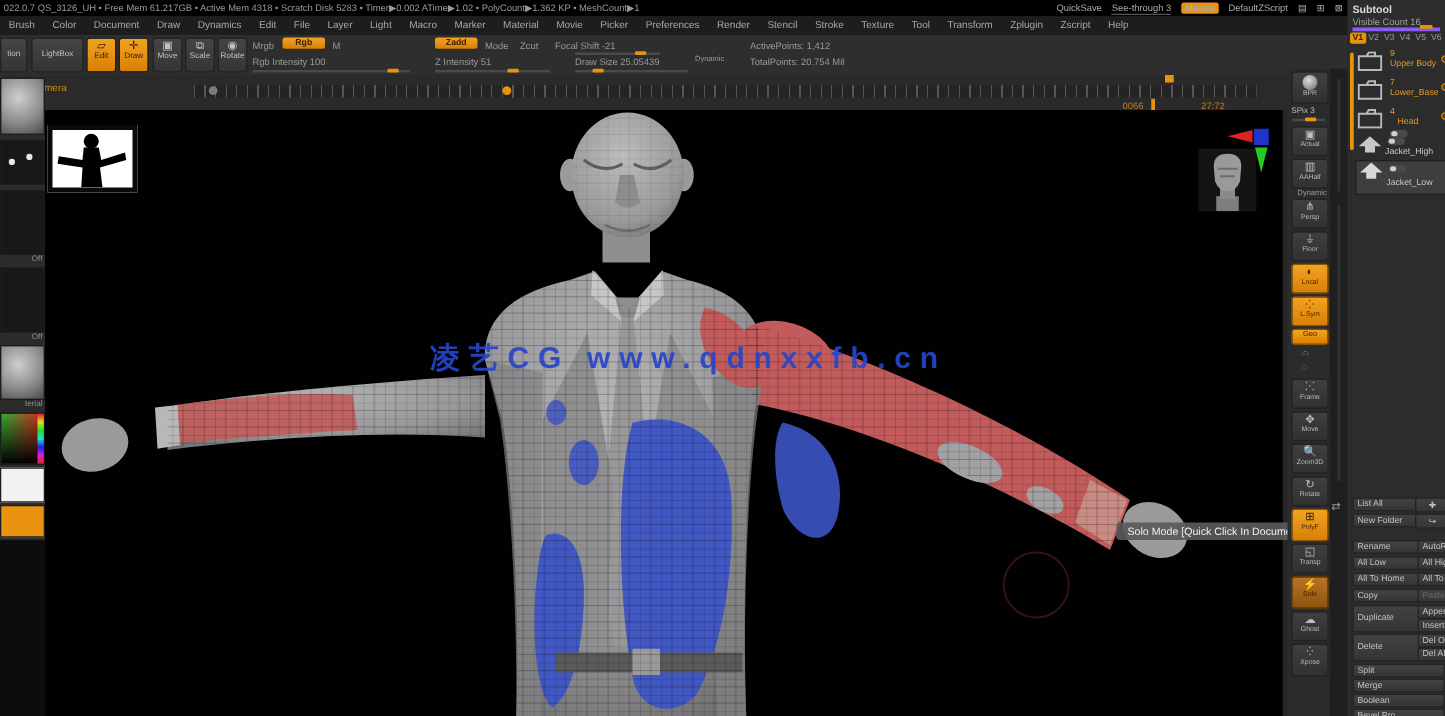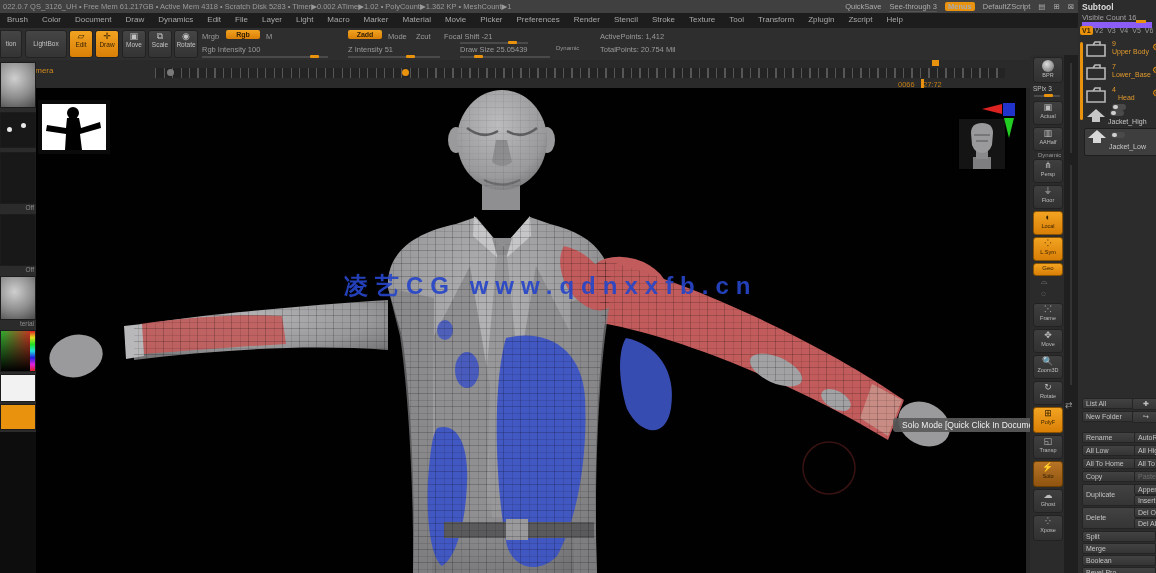--- a/index.html
+++ b/index.html
@@ -1,21 +1,21 @@
 <!DOCTYPE html>
 <html><head>
 <meta charset="utf-8">
 <style>
   html,body{margin:0;padding:0;background:#000;}
   #app{position:relative;width:1156px;height:573px;overflow:hidden;
        font-family:"Liberation Sans",sans-serif;background:#262626;color:#b9b9b9;
        -webkit-font-smoothing:antialiased;}
   .abs{position:absolute;}
   
-  .titlebar{left:0;top:0;width:1078px;height:13px;background:#404040;font-size:7.5px;color:#9a9a9a;}
+  .titlebar{left:0;top:0;width:1078px;height:13px;background:#000000;font-size:7.5px;color:#9a9a9a;}
   .titlebar .tt{left:3px;top:2px;white-space:nowrap;}
   .tbr{right:4px;top:1px;display:flex;gap:8px;align-items:center;height:11px;}
   .tbr span{font-size:7.5px;color:#ababab;}
   .seethru{border-bottom:1px solid #555;}
   .menus-btn{background:#e8920e;color:#3a2300;border-radius:2px;padding:0 3px;font-weight:bold;}
   .tbicon{color:#8a8a8a;font-size:8px;}
   .menubar{left:0;top:13px;width:1078px;height:15px;background:#1d1d1d;font-size:8px;color:#a8a8a8;}
   .menubar .mi{display:inline-block;padding:2px 7px 0 7px;}
   
   .shelf{left:0;top:28px;width:1078px;height:32px;background:#2e2e2e;border-bottom:1px solid #1a1a1a;}
@@ -67,21 +67,21 @@
   .rsb.hov{background:linear-gradient(#b77426,#8f5410);color:#2a1800;border-color:#6a3e00;}
   .rtiny{position:absolute;left:8px;font-size:6px;color:#9a9a9a;}
   .spx{position:absolute;left:3px;font-size:6.5px;color:#bdbdbd;}
   
   .divcol{left:1064px;top:55px;width:14px;height:518px;background:#1f1f1f;}
   .groove{position:absolute;left:6px;width:2px;background:#333;}
   .dhandle{position:absolute;left:1px;top:345px;font-size:9px;color:#9a9a9a;}
   
   .rpanel{left:1078px;top:0;width:78px;height:573px;background:#2c2c2c;}
   .rp-h{position:absolute;left:4px;top:2px;font-size:8.5px;font-weight:bold;color:#dadada;}
-  .rp-vc{position:absolute;left:4px;top:13px;font-size:7.5px;color:#a0a0a0;border-bottom:6px solid #8b5cf6;width:70px;}
+  .rp-vc{position:absolute;left:4px;top:13px;font-size:7.5px;color:#a0a0a0;border-bottom:3px solid #8b5cf6;width:70px;}
   .vcknob{position:absolute;left:58px;top:20px;width:10px;height:3px;background:#e8920e;}
   .vtabs{position:absolute;left:2px;top:26px;font-size:7px;color:#9a9a9a;white-space:nowrap;}
   .vtab{display:inline-block;padding:1px 2px;}
   .vtab.on{background:#e8920e;color:#3a2300;border-radius:2px;font-weight:bold;}
   .stlist{position:absolute;left:2px;top:40px;width:76px;height:112px;}
   .strow{position:absolute;left:4px;width:72px;height:22px;}
   .strow.sel{background:#3e3e3e;border:1px solid #1e1e1e;border-radius:2px;}
   .stnum{position:absolute;left:28px;top:0;font-size:7px;color:#e0992c;}
   .stname{position:absolute;left:28px;top:8px;font-size:7px;color:#e0992c;white-space:nowrap;}
   .stname.grey{color:#c9c9c9;}
@@ -158,21 +158,21 @@
   </div>
 
   <div class="abs timeline">
     <span class="cam">Camera</span>
     <div class="ruler"></div>
     <div class="tl-dot" style="left:167px;background:#7a7a7a;"></div>
     <div class="tl-dot" style="left:402px;background:#e8920e;"></div>
     <div class="tl-sq" style="left:932px;"></div>
     <span class="tl-read" style="left:898px;">0066</span>
     <div class="tl-caret" style="left:921px;"></div>
-    <span class="tl-read" style="left:923px;">27:72</span>
+    <span class="tl-read" style="left:961px;">27:72</span>
   </div>
 
   <div class="abs leftshelf">
     <div class="lthumb sphere" style="top:2px;height:44px;"></div>
     <div class="lthumb darkth" style="top:52px;height:34px;">
       <span style="position:absolute;left:6px;top:14px;width:5px;height:5px;border-radius:50%;background:#e8e8e8;"></span>
       <span style="position:absolute;left:20px;top:10px;width:5px;height:5px;border-radius:50%;background:#e8e8e8;"></span>
     </div>
     <div class="lthumb darkth" style="top:92px;height:50px;"></div>
     <span class="ltxt" style="top:144px;">Off</span>

